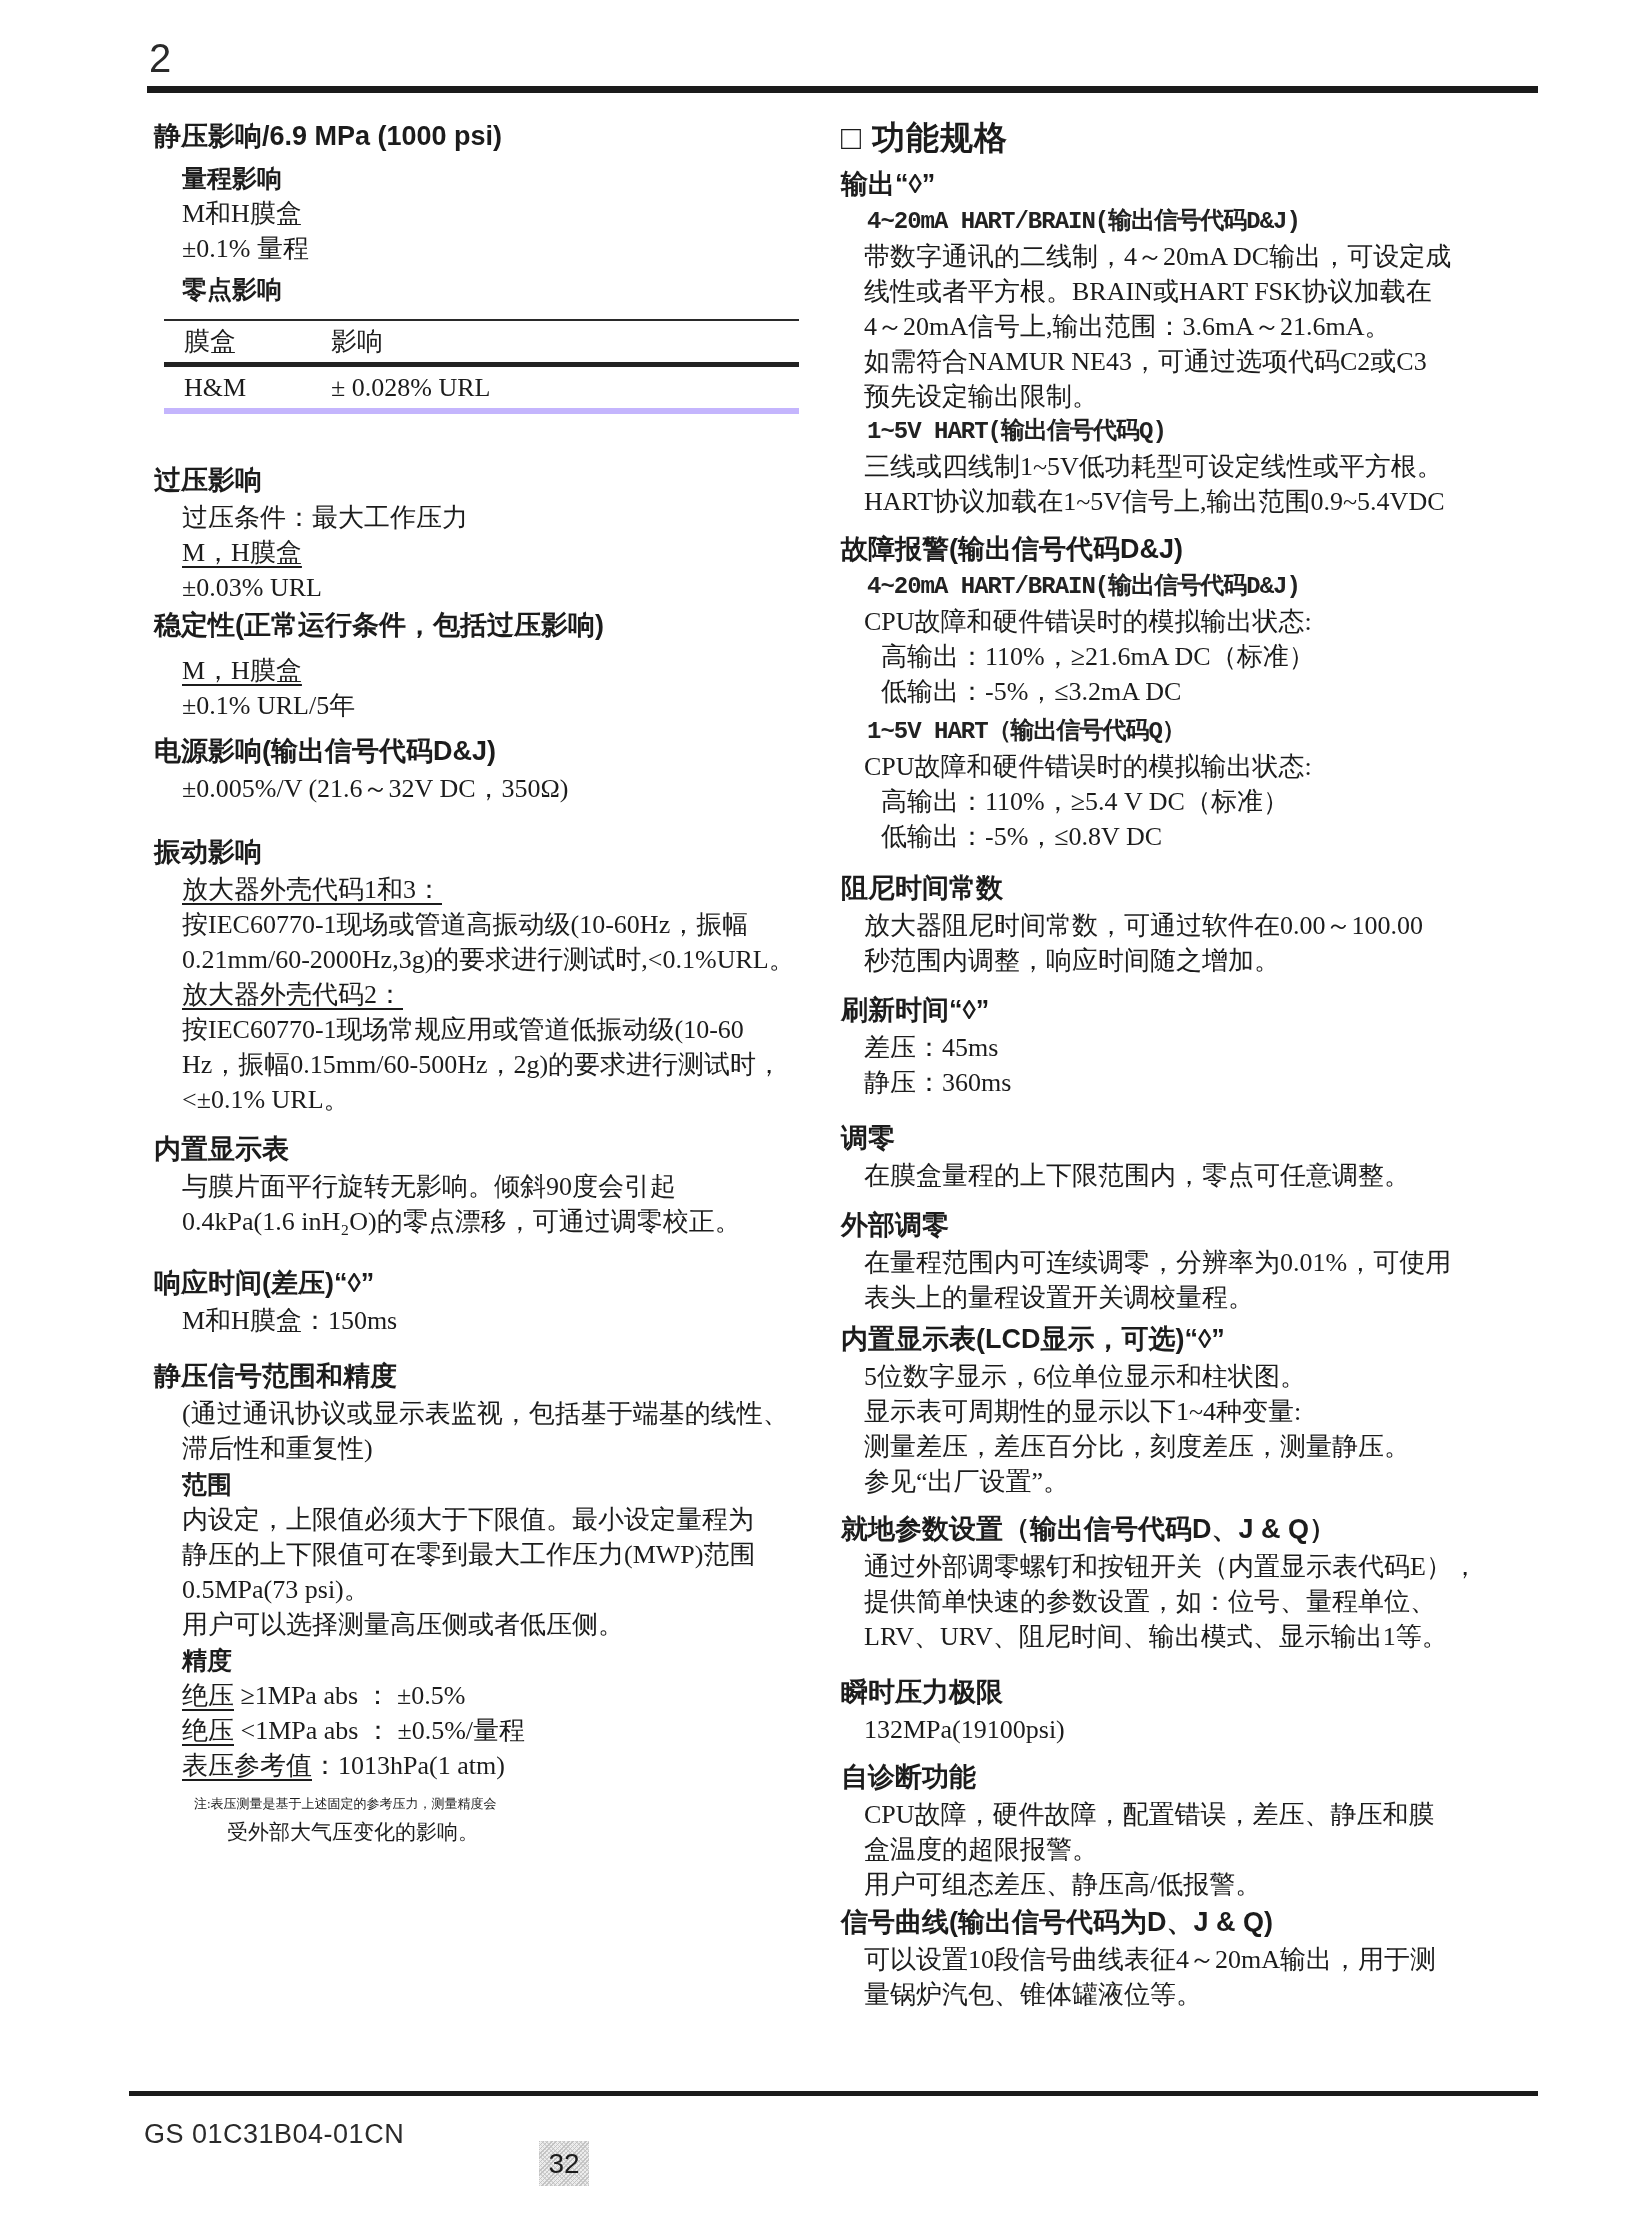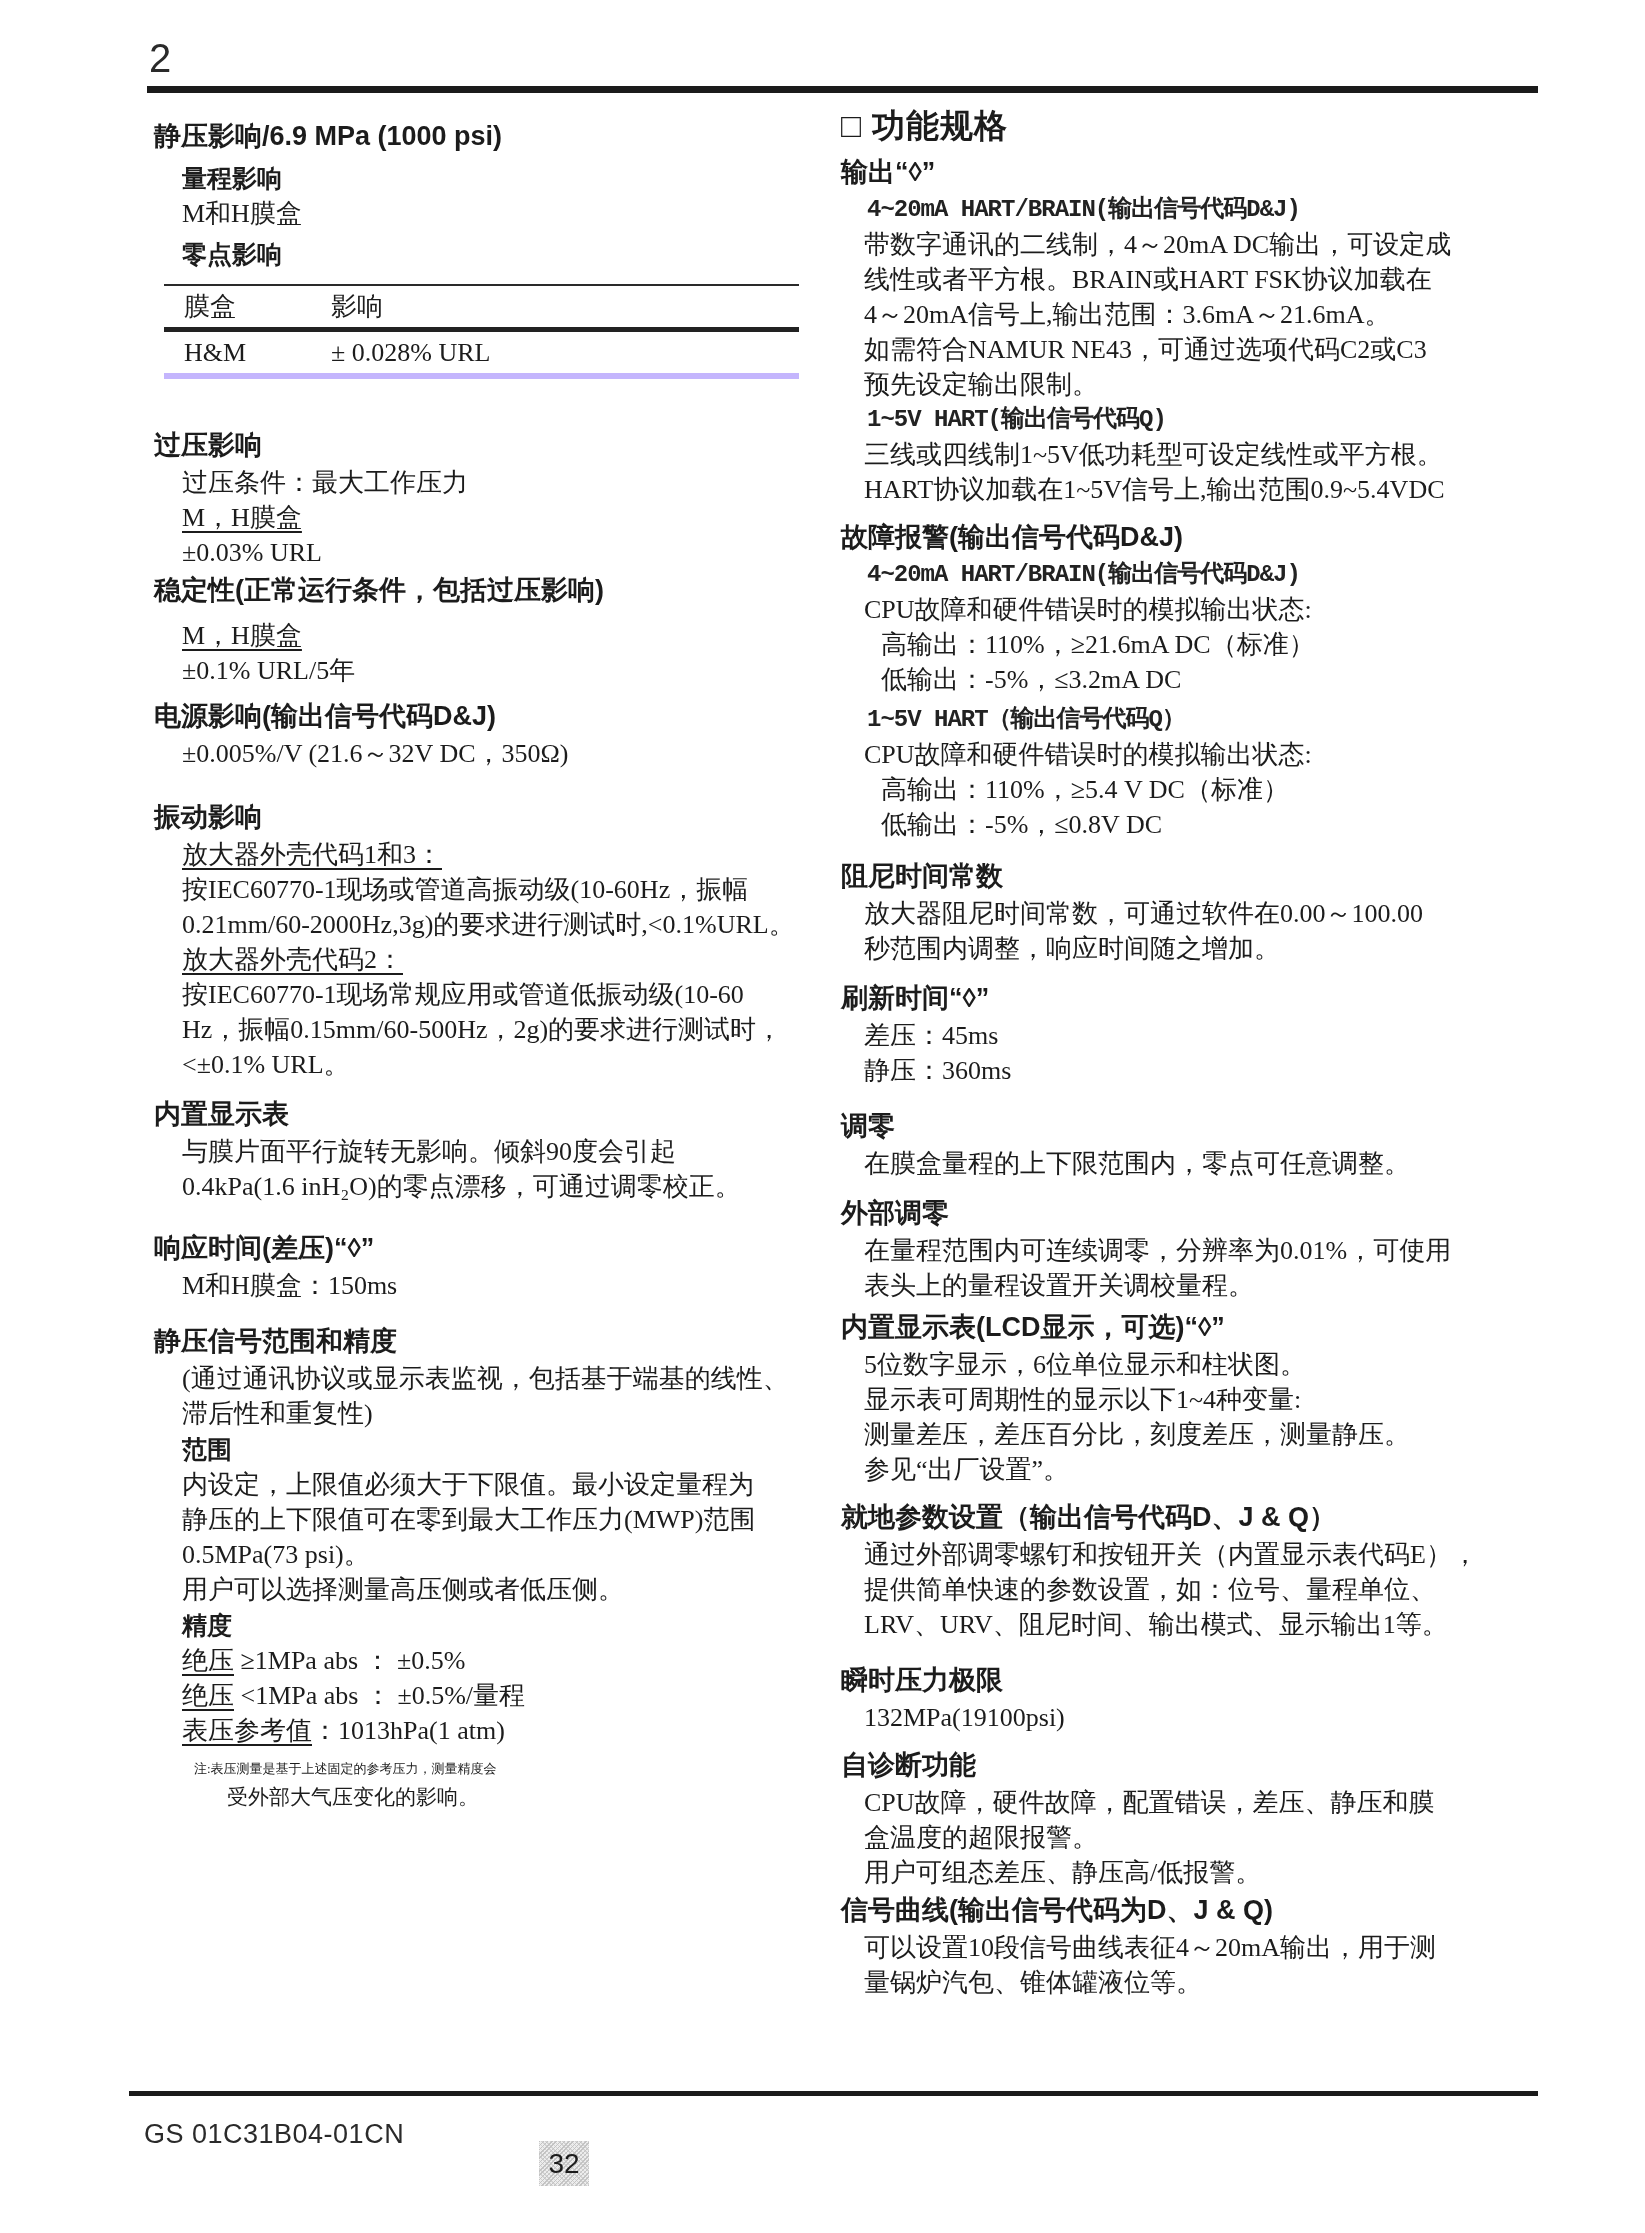--- a/index.html
+++ b/index.html
@@ -85,20 +85,21 @@
 <div class="page">
 
   <div class="pagenum">2</div>
   <div class="rule-top"></div>
 
   <div class="col col-left">
     <div id="left-pre">
         <div class="blk blk-h" style="margin-top: 16px;">静压影响/6.9 MPa (1000 psi)</div>
         <div class="blk blk-hsub" style="margin-top: 4px;">量程影响</div>
         <div class="blk blk-t">M和H膜盒</div>
+        <div class="blk blk-t">±0.1% 量程</div>
         <div class="blk blk-hsub" style="margin-top: 5px;">零点影响</div>
       </div>
 
     <table class="spec-table">
       <thead>
         <tr>
           <th>膜盒</th>
           <th>影响</th>
         </tr>
       </thead>
@@ -145,21 +146,21 @@
         <div class="blk blk-useg"><span class="useg-u">绝压</span><span> ≥1MPa abs ： ±0.5%</span></div>
         <div class="blk blk-useg"><span class="useg-u">绝压</span><span> &lt;1MPa abs ： ±0.5%/量程</span></div>
         <div class="blk blk-useg"><span class="useg-u">表压参考值</span><span>：1013hPa(1 atm)</span></div>
         <div class="blk blk-note" style="margin-top: 6px;">注:表压测量是基于上述固定的参考压力，测量精度会</div>
         <div class="blk blk-note2">受外部大气压变化的影响。</div>
       </div>
   </div>
 
   <div class="col col-right">
     <div id="right-blocks">
-        <div class="blk blk-bigh" style="margin-top: 2px;">□ 功能规格</div>
+        <div class="blk blk-bigh" style="margin-top: 14px;">□ 功能规格</div>
         <div class="blk blk-h" style="margin-top: 2px;">输出“◊”</div>
         <div class="blk blk-mono">4~20mA HART/BRAIN(输出信号代码D&amp;J)</div>
         <div class="blk blk-t">带数字通讯的二线制，4～20mA DC输出，可设定成</div>
         <div class="blk blk-t">线性或者平方根。BRAIN或HART FSK协议加载在</div>
         <div class="blk blk-t">4～20mA信号上,输出范围：3.6mA～21.6mA。</div>
         <div class="blk blk-t">如需符合NAMUR NE43，可通过选项代码C2或C3</div>
         <div class="blk blk-t">预先设定输出限制。</div>
         <div class="blk blk-mono">1~5V HART(输出信号代码Q)</div>
         <div class="blk blk-t">三线或四线制1~5V低功耗型可设定线性或平方根。</div>
         <div class="blk blk-t">HART协议加载在1~5V信号上,输出范围0.9~5.4VDC</div>

